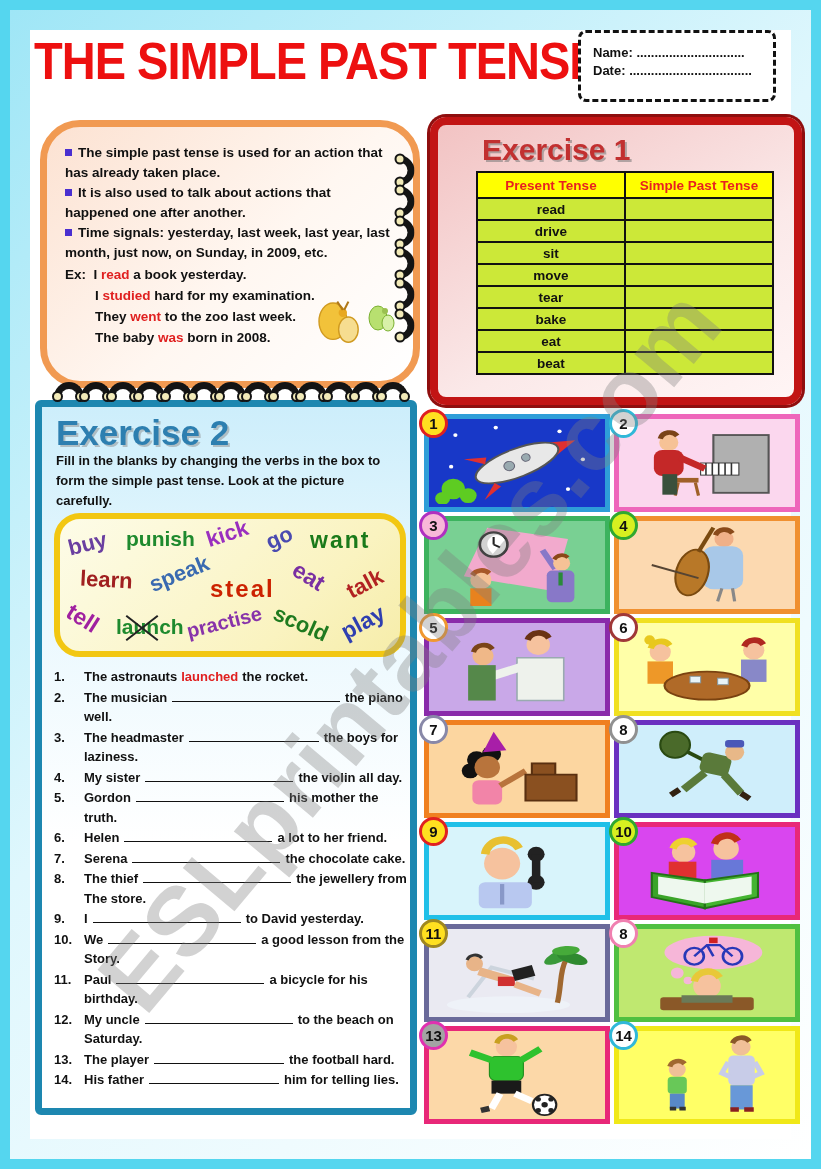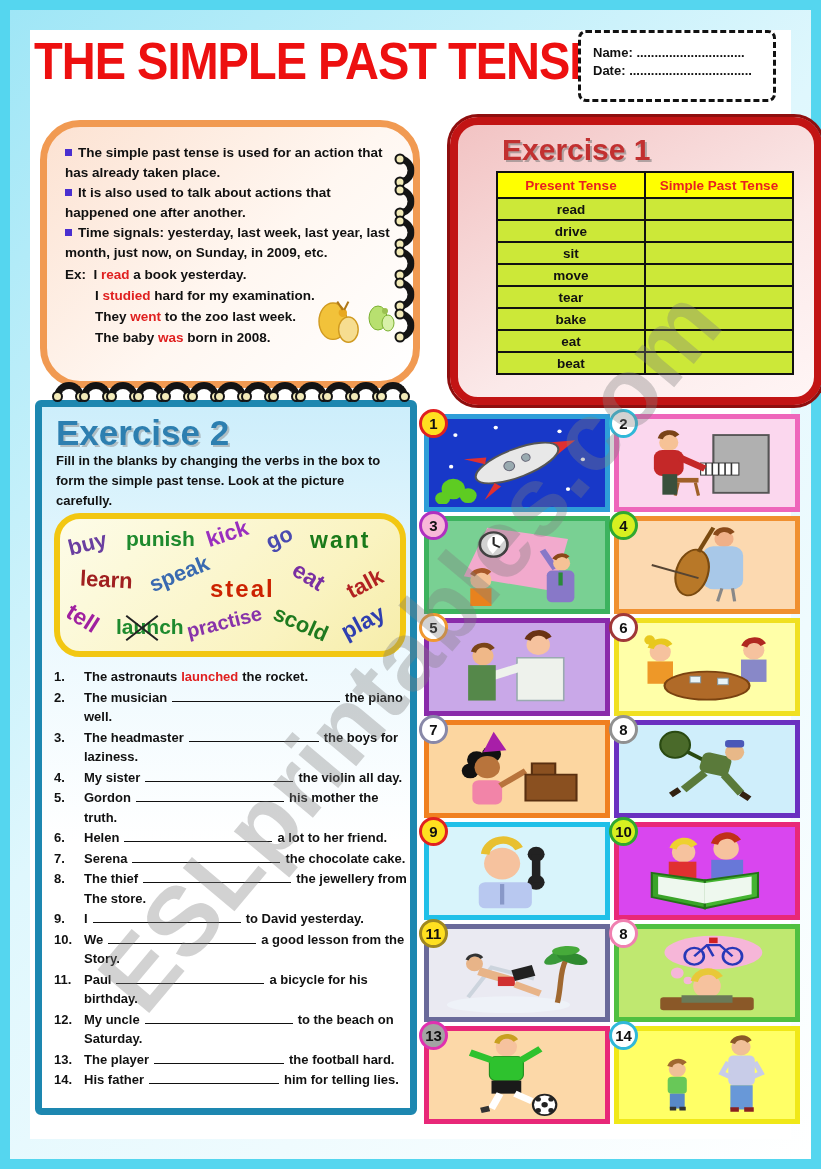--- a/index.html
+++ b/index.html
@@ -19,22 +19,22 @@
   
   .notes{position:absolute;left:40px;top:120px;width:380px;height:268px;box-sizing:border-box;
          border:7px solid #f19a52;border-radius:40px;background:linear-gradient(135deg,#fce2d2 0%,#fff7f1 55%,#ffffff 100%);
          padding:16px 16px 0 18px;font-size:13.5px;font-weight:bold;color:#111;line-height:20px;z-index:10;}
   .sq{display:inline-block;width:7px;height:7px;background:#4a2fd0;margin:0 6px 2px 0;vertical-align:middle;}
   .kw{color:#e02020;}
   .exline{margin-left:30px;line-height:21px;}
   .exfirst{line-height:21px;margin-top:1px;}
   
   .ex1{position:absolute;left:430px;top:117px;width:372px;height:288px;box-sizing:border-box;
-       border:8px solid #c21414;box-shadow:0 0 0 3px #8f0e0e;border-radius:28px;
-       background:linear-gradient(150deg,#f2c3c3 0%,#fbe9e9 60%,#fff5f5 100%);z-index:10;margin-left:20px;}
+       border:8px solid #c21414;box-shadow:0 0 0 3px #8f0e0e;border-radius:16px;
+       background:linear-gradient(150deg,#f2c3c3 0%,#fbe9e9 60%,#fff5f5 100%);z-index:10;}
   .ex1-title{position:absolute;left:44px;top:8px;font-size:30px;font-weight:800;color:#c23030;
              text-shadow:2px 2px 0 rgba(120,120,120,.55);}
   table.vtab{position:absolute;left:38px;top:46px;width:298px;border-collapse:collapse;table-layout:fixed;}
   table.vtab th{background:#ffff00;color:#e82020;font-size:13.5px;font-weight:bold;border:2px solid #111;height:24px;padding:0;}
   table.vtab td{background:#cce838;border:2px solid #111;height:20px;font-size:13.5px;font-weight:bold;
                 text-align:center;color:#111;padding:0;}
   
   .ring{position:absolute;width:30px;height:15px;z-index:35;}
   .ring i{display:block;width:30px;height:15px;border:7px solid #141414;border-bottom:none;
           border-radius:15px 15px 0 0;box-sizing:border-box;}

